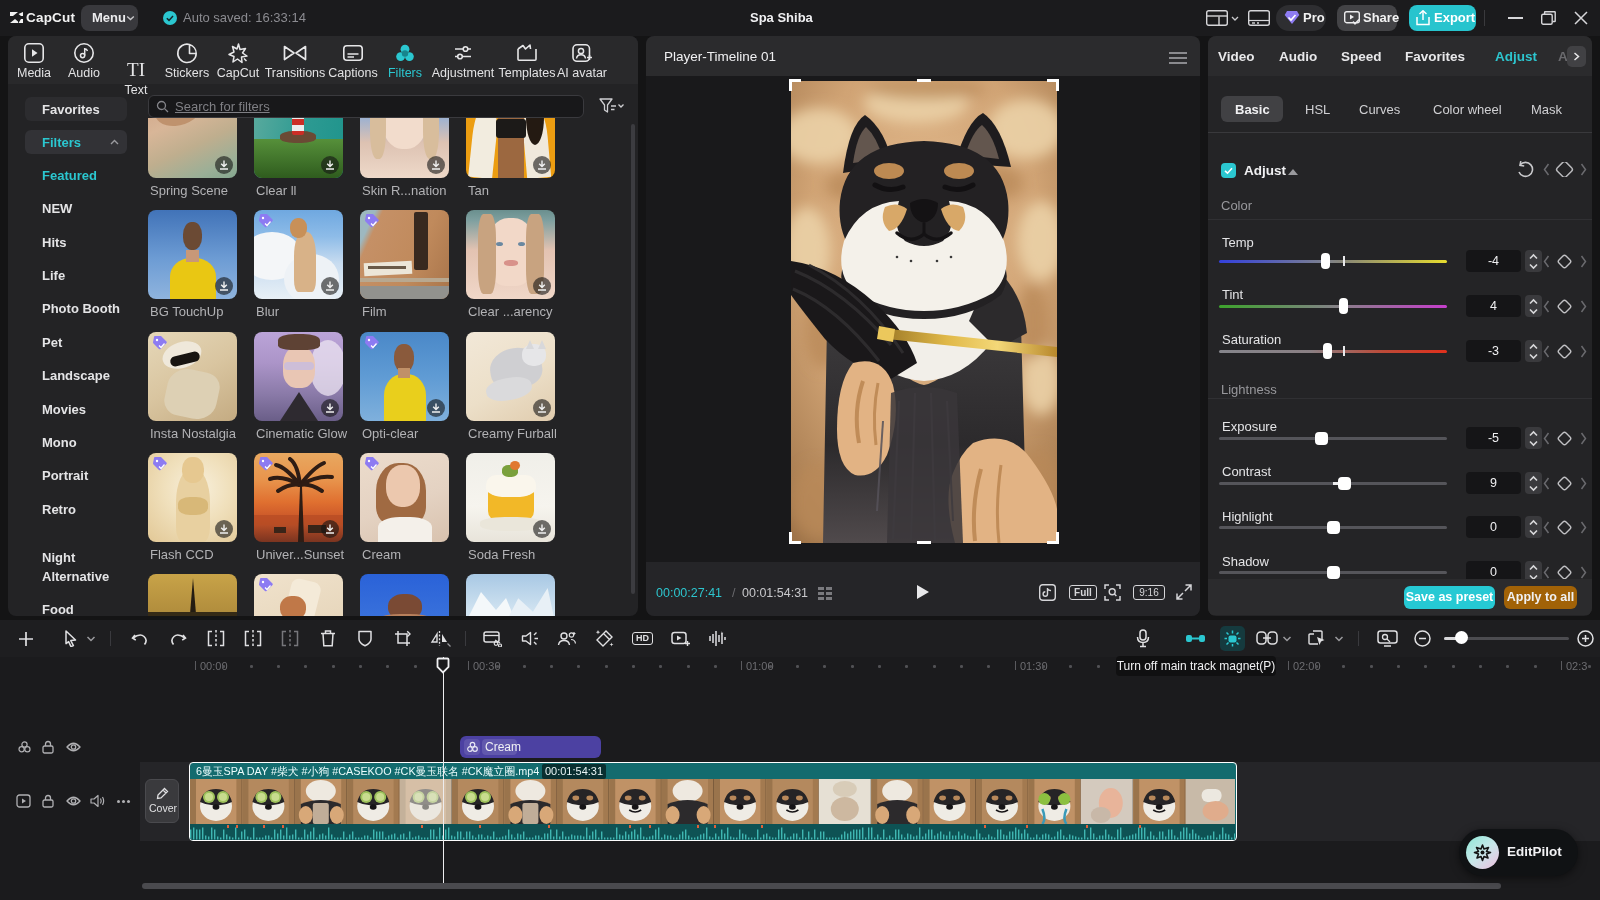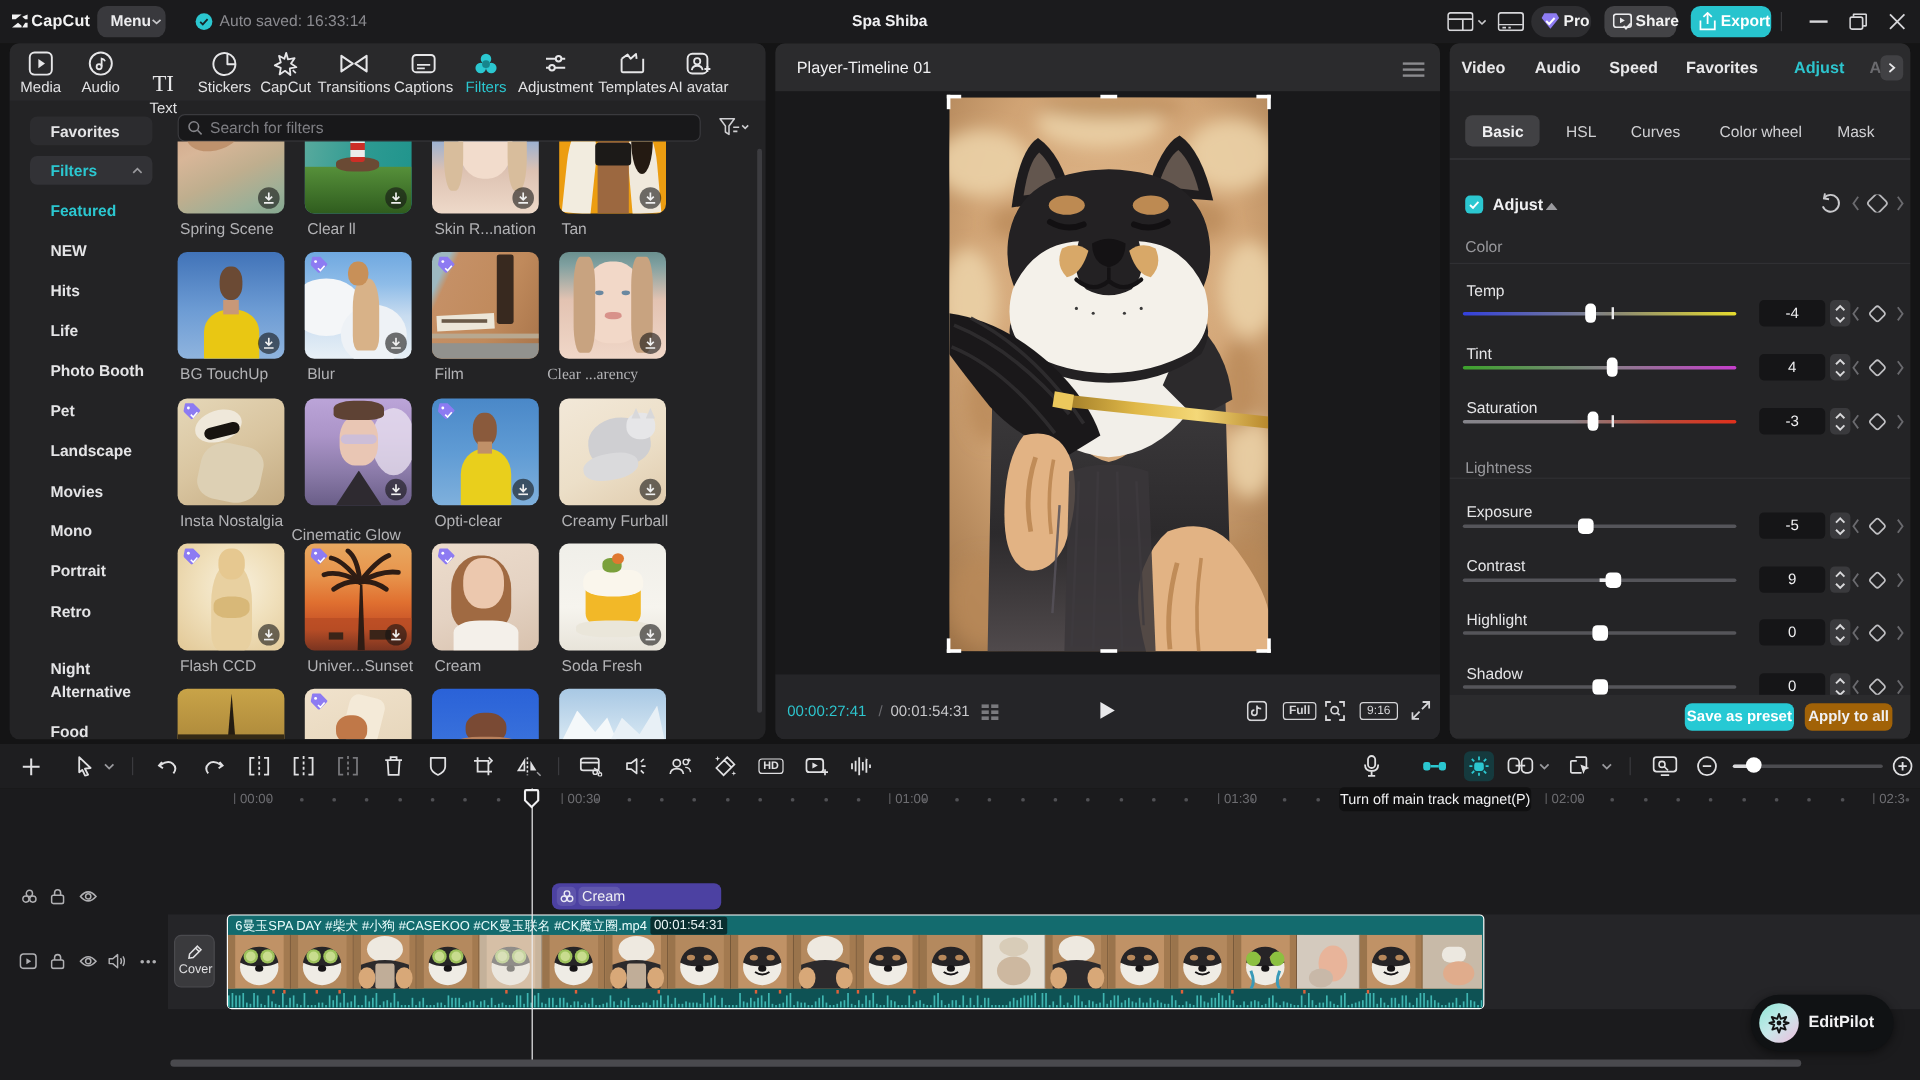--- a/index.html
+++ b/index.html
@@ -25,21 +25,21 @@
     <svg class="abs" style="left:126px;top:14px;" width="9" height="8" viewBox="0 0 9 8">
         <path d="M1.2 2.5 L4.5 5.5 L7.8 2.5" stroke="#c9c9cc" stroke-width="1.4" fill="none"></path>
       </svg>
 
     <div class="abs" style="left:163px;top:11px;width:14px;height:14px;border-radius:50%;background:#2bc7d0;"></div>
     <svg class="abs" style="left:166px;top:15px;" width="8" height="7" viewBox="0 0 8 7">
         <path d="M0.8 3.2 L3 5.4 L7 1" stroke="#15262a" stroke-width="1.5" fill="none"></path>
       </svg>
     <div class="abs" style="left:183px;top:10px;font-size:13px;color:#8b8b90;">Auto saved: 16:33:14</div>
 
-    <div class="abs" style="left:710px;top:10px;font-size:13px;font-weight:bold;color:#f0f0f2;">Spa Shiba</div>
+    <div class="abs" style="left:750px;top:10px;font-size:13px;font-weight:bold;color:#f0f0f2;">Spa Shiba</div>
 
     <svg class="abs" style="left:1206px;top:10px;" width="22" height="16" viewBox="0 0 22 16">
       <rect x="0.7" y="0.7" width="20.6" height="14.6" rx="2" fill="none" stroke="#d6d6d9" stroke-width="1.4"></rect>
       <line x1="1" y1="6" x2="21" y2="6" stroke="#d6d6d9" stroke-width="1.4"></line>
       <line x1="13" y1="6.6" x2="13" y2="15" stroke="#d6d6d9" stroke-width="1.4"></line>
     </svg>
     <svg class="abs" style="left:1231px;top:15px;" width="8" height="7" viewBox="0 0 8 7">
         <path d="M1 2 L4 5 L7 2" stroke="#c9c9cc" stroke-width="1.3" fill="none"></path>
       </svg>
     <svg class="abs" style="left:1248px;top:10px;" width="22" height="16" viewBox="0 0 22 16">
@@ -199,21 +199,21 @@
       <div class="sideitem" style="top:485px;">Alternative</div>
       <div class="sideitem" style="top:518px;">Food</div>
     </div>
     <div class="abs" id="filtergrid" style="left:132px;top:48px;width:498px;height:532px;">
 
       <div class="abs" style="left:8px;top:11px;width:436px;height:23px;background:#18181a;border:1px solid #3a3a3e;border-radius:6px;"></div>
       <svg class="abs" style="left:16px;top:16px;" width="13" height="13" viewBox="0 0 13 13">
           <circle cx="5.5" cy="5.5" r="4" fill="none" stroke="#85858a" stroke-width="1.3"></circle>
           <line x1="8.6" y1="8.6" x2="12" y2="12" stroke="#85858a" stroke-width="1.3"></line>
         </svg>
-      <div class="abs" style="left:35px;top:15px;font-size:13px;color:#7f7f84;">Search for filters</div>
+      <div class="abs" style="left:35px;top:15px;font-size:13px;color:#7f7f84;text-decoration:underline;">Search for filters</div>
       <svg class="abs" style="left:459px;top:14px;" width="26" height="16" viewBox="0 0 26 16">
         <path d="M1 1 L13 1 L8.5 7 L8.5 14 L5.5 12 L5.5 7 Z" fill="none" stroke="#cfcfd2" stroke-width="1.3" stroke-linejoin="round"></path>
         <line x1="12" y1="8" x2="17" y2="8" stroke="#cfcfd2" stroke-width="1.3"></line>
           <line x1="12" y1="11.5" x2="15.5" y2="11.5" stroke="#cfcfd2" stroke-width="1.3"></line>
         <path d="M19.5 6.5 L22 9 L24.5 6.5" stroke="#cfcfd2" stroke-width="1.3" fill="none"></path>
       </svg>
 
       <div class="abs" style="left:491px;top:40px;width:4px;height:470px;background:#3c3c40;border-radius:2px;"></div>
       <div class="abs" id="gridclip" style="left:0;top:34px;width:498px;height:498px;overflow:hidden;">
         <style>
@@ -312,21 +312,21 @@
             <div class="abs" style="left:60px;top:4px;width:18px;height:80px;background:#c8a380;border-radius:30%;"></div>
             <div class="abs" style="left:30px;top:32px;width:7px;height:4px;background:#6a88a0;border-radius:50%;"></div>
             <div class="abs" style="left:52px;top:32px;width:7px;height:4px;background:#6a88a0;border-radius:50%;"></div>
             <div class="abs" style="left:38px;top:50px;width:14px;height:6px;background:#d8928a;border-radius:40%;"></div>
           <div class="abs dlbadge">
               <svg width="10" height="10" viewBox="0 0 10 10" style="margin:4px auto;">
                 <path d="M5 0.5 L5 6 M2.2 3.8 L5 6.6 L7.8 3.8 M1 9 L9 9" stroke="#f0f0f0" stroke-width="1.4" fill="none"></path>
               </svg>
             </div>
         </div>
-        <div class="abs tlabel" style="left:316px;top:186px;font-family:Liberation Serif, serif;">Clear ...arency</div>
+        <div class="abs tlabel" style="left:328px;top:186px;">Clear ...arency</div>
         <div class="abs tile" style="left:8px;top:214px;background:linear-gradient(150deg,#e5d7b8 0%,#d9c5a0 50%,#c4ab82 100%);">
           <div class="abs" style="left:14px;top:10px;width:40px;height:26px;background:#efe8da;border-radius:50%;transform:rotate(-18deg);"></div>
             <div class="abs" style="left:22px;top:22px;width:30px;height:10px;background:#181410;border-radius:5px;transform:rotate(-14deg);"></div>
             <div class="abs" style="left:18px;top:38px;width:52px;height:48px;background:#ddd0b4;border-radius:40% 30% 40% 30%;transform:rotate(12deg);"></div>
           <svg class="abs" style="left:3px;top:3px;" width="18" height="16" viewBox="0 0 18 16">
               <path d="M3 2 Q3 1 4 1 L10 1 L15.5 6.5 Q16.2 7.2 15.5 8 L9.5 14 Q8.8 14.7 8 14 L2.5 8.5 Q2 8 2 7.2 Z" fill="#8d7bf2"></path>
               <circle cx="6" cy="5" r="1.2" fill="#fff"></circle>
               <path d="M8 10.5 L10 12.5 L13.5 8.5" stroke="#fff" stroke-width="1.3" fill="none"></path>
             </svg>
         </div>
@@ -336,21 +336,21 @@
             <div class="abs" style="left:29px;top:14px;width:32px;height:42px;background:#e9c6b4;border-radius:45% 45% 40% 40%;"></div>
             <div class="abs" style="left:24px;top:2px;width:42px;height:16px;background:#5e4234;border-radius:40% 40% 30% 30%;"></div>
             <div class="abs" style="left:30px;top:30px;width:30px;height:8px;background:#cabcdc;border-radius:4px;opacity:.9;"></div>
             <div class="abs" style="left:26px;top:60px;width:38px;height:29px;background:#2e2a30;clip-path:polygon(50% 0,100% 100%,0 100%);"></div>
           <div class="abs dlbadge">
               <svg width="10" height="10" viewBox="0 0 10 10" style="margin:4px auto;">
                 <path d="M5 0.5 L5 6 M2.2 3.8 L5 6.6 L7.8 3.8 M1 9 L9 9" stroke="#f0f0f0" stroke-width="1.4" fill="none"></path>
               </svg>
             </div>
         </div>
-        <div class="abs tlabel" style="left:103px;top:308px;margin-top:12px;">Cinematic Glow</div>
+        <div class="abs tlabel" style="left:116px;top:308px;">Cinematic Glow</div>
         <div class="abs tile" style="left:220px;top:214px;background:linear-gradient(180deg,#4a88c8 0%,#5f9bd4 50%,#7fb0dc 100%);">
           <div class="abs" style="left:24px;top:42px;width:42px;height:47px;background:#e9cf1c;border-radius:45% 45% 0 0;"></div>
             <div class="abs" style="left:34px;top:12px;width:20px;height:28px;background:#8a5a3c;border-radius:45%;"></div>
             <div class="abs" style="left:38px;top:36px;width:12px;height:10px;background:#c09068;"></div>
           <svg class="abs" style="left:3px;top:3px;" width="18" height="16" viewBox="0 0 18 16">
               <path d="M3 2 Q3 1 4 1 L10 1 L15.5 6.5 Q16.2 7.2 15.5 8 L9.5 14 Q8.8 14.7 8 14 L2.5 8.5 Q2 8 2 7.2 Z" fill="#8d7bf2"></path>
               <circle cx="6" cy="5" r="1.2" fill="#fff"></circle>
               <path d="M8 10.5 L10 12.5 L13.5 8.5" stroke="#fff" stroke-width="1.3" fill="none"></path>
             </svg>
           <div class="abs dlbadge">

